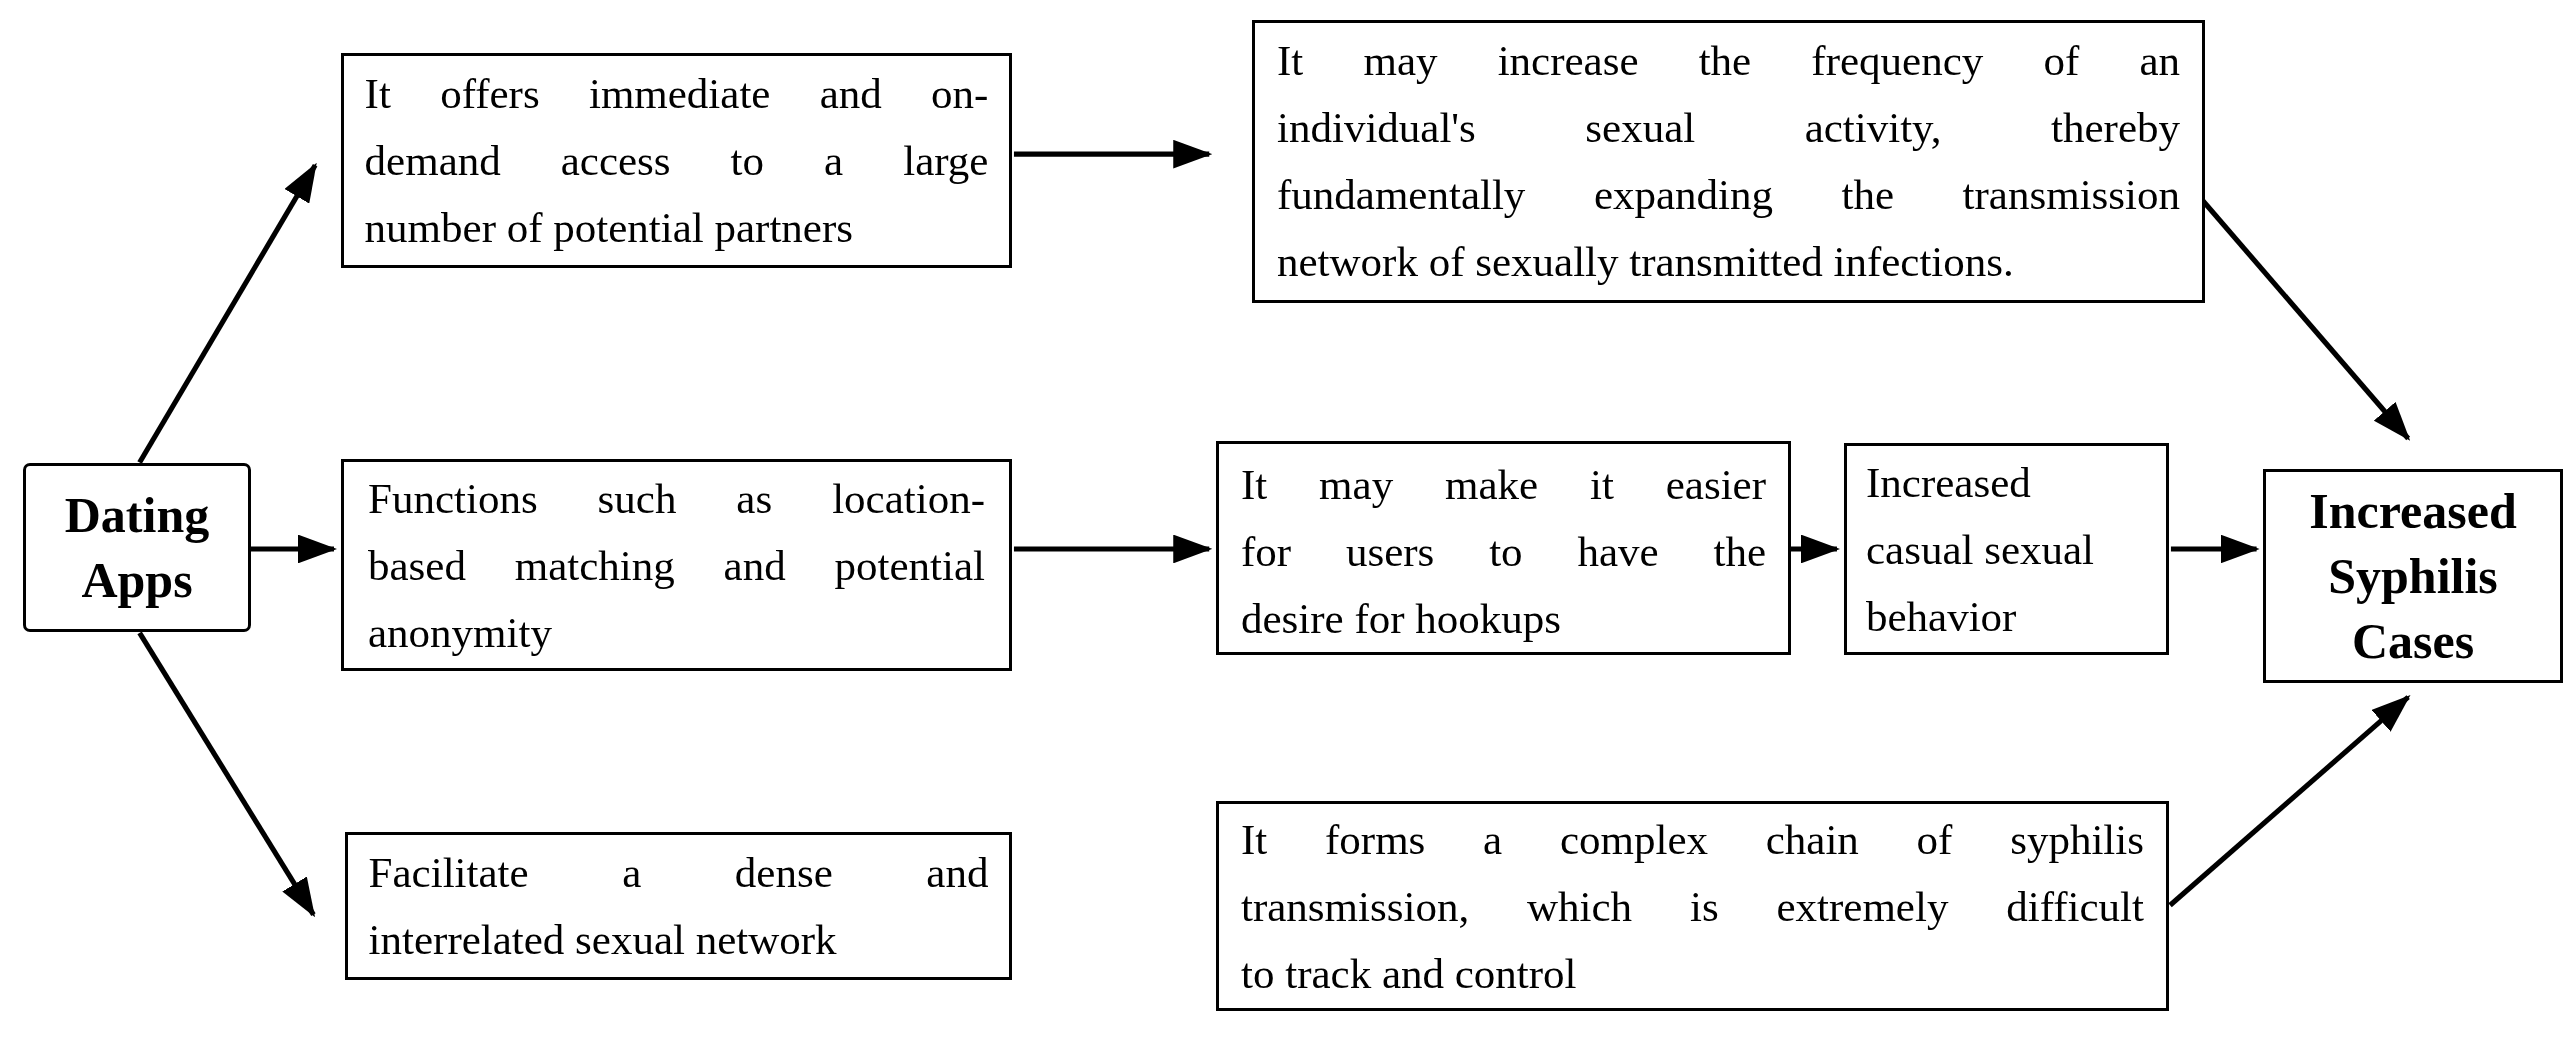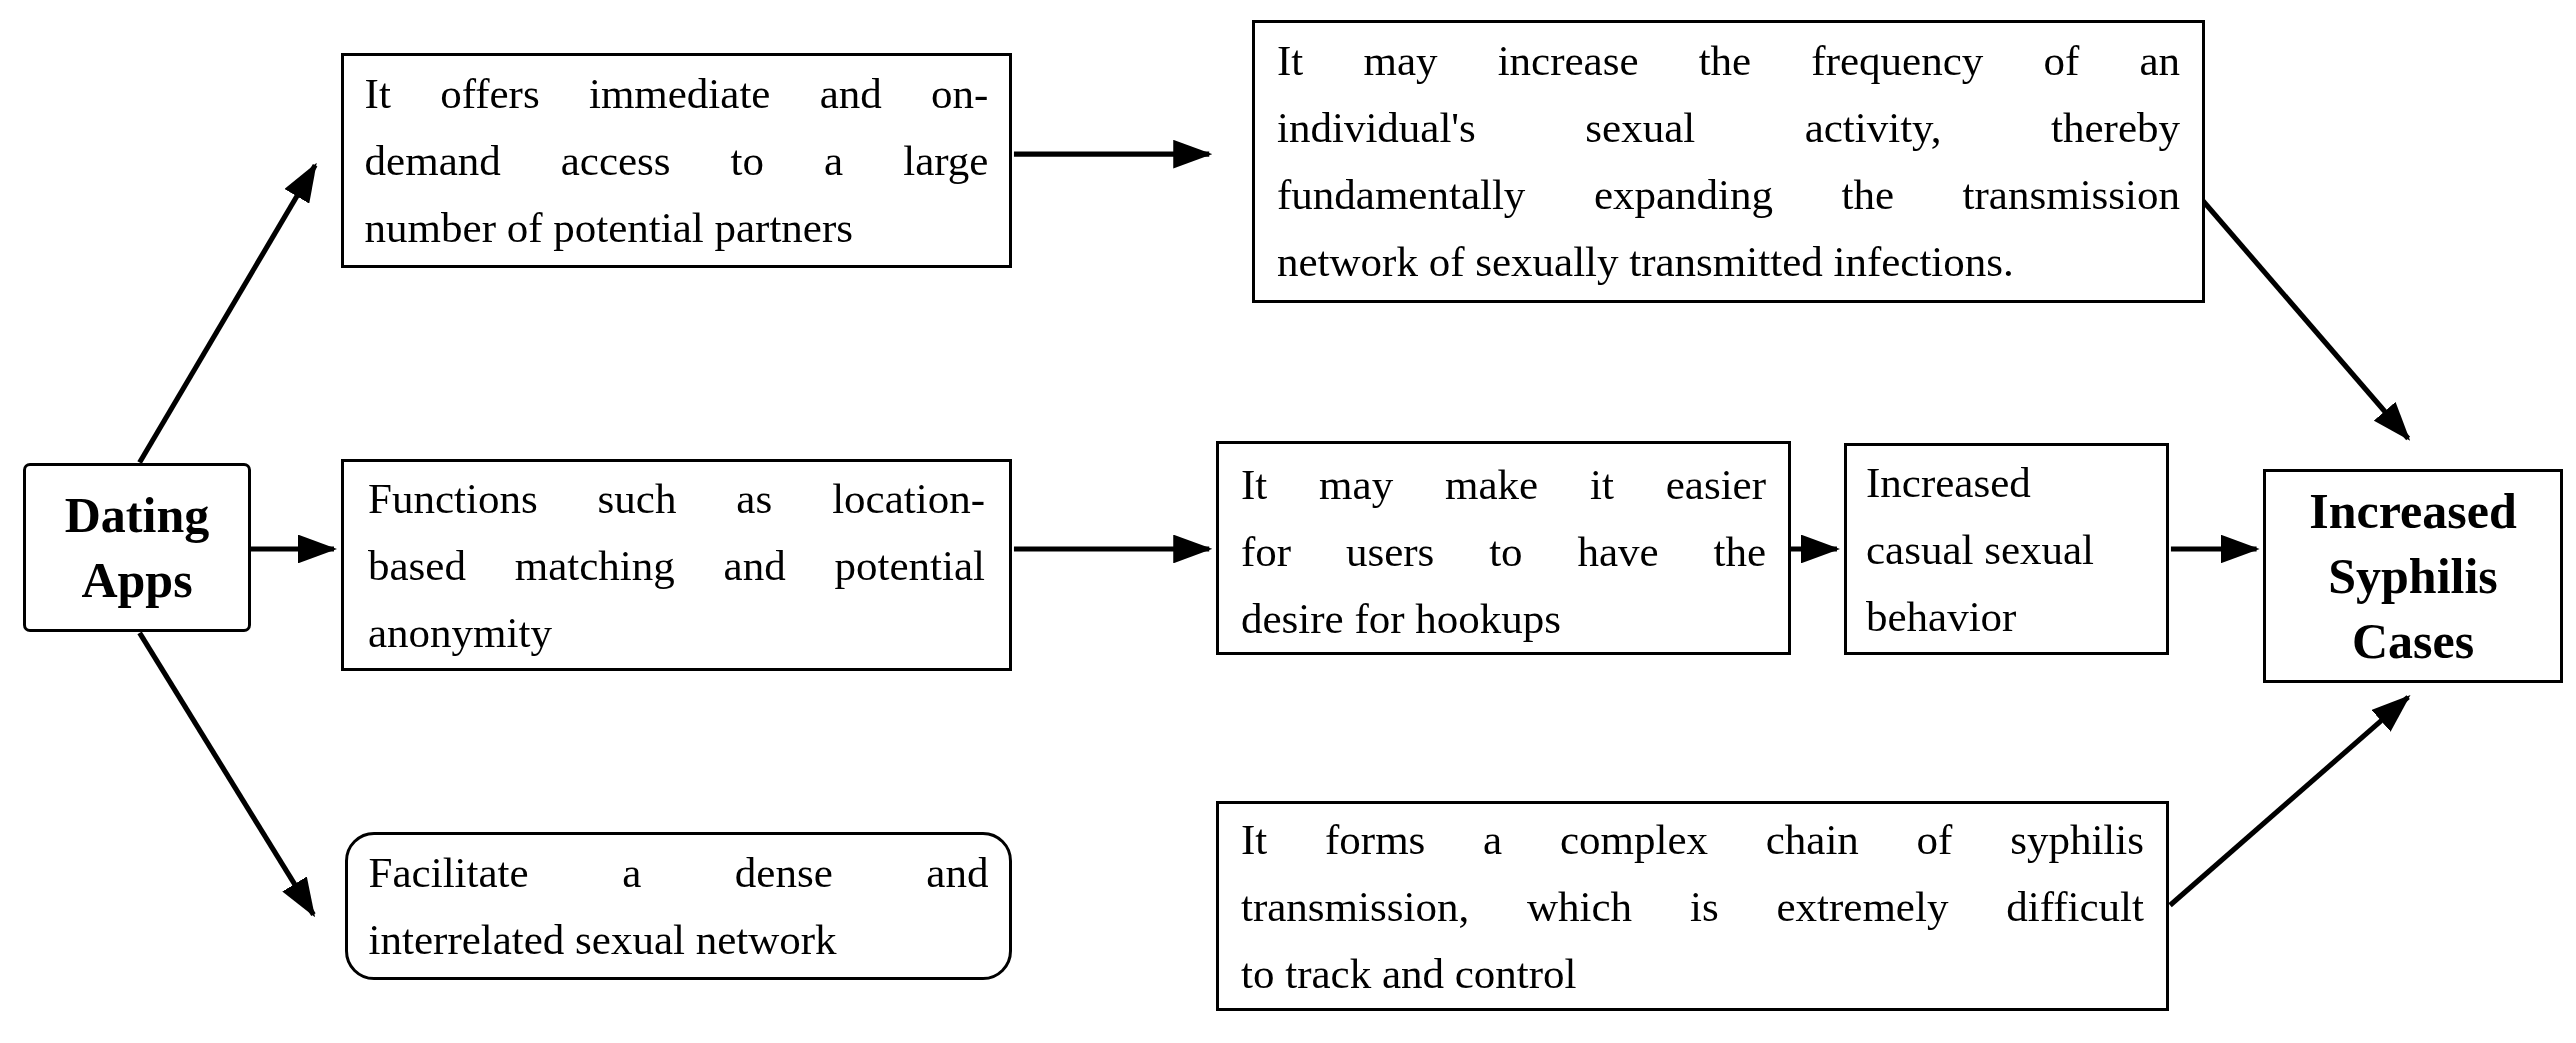--- a/index.html
+++ b/index.html
@@ -34,21 +34,21 @@
   .bold-node .line { white-space: nowrap; text-align: center; }
 
   
   #dating-apps   { left:23px;   top:463px; width:228px;  height:169px;border-radius:7px; }
   #box-offers    { left:341px;  top:53px;  width:671px;  height:215px; padding:0 20.6px; }
   #box-frequency { left:1216px; top:19.7px;  width:953px; height:283px; padding:8px 22px;margin-left:36px; }
   #box-functions { left:341px;  top:443px; width:671px;  height:212px; padding:0 24px;margin-top:16px; }
   #box-easier    { left:1216px; top:441px; width:575px;  height:214px; padding:0 22px;justify-content:flex-end; }
   #box-encourage { left:1844px; top:443px; width:325px;  height:212px; padding:0 19px; }
   #box-increased { left:2263px; top:441px; width:300px;  height:214px;margin-top:28px; }
-  #box-network   { left:345px;  top:832px; width:667px;  height:148px; padding:0 20.6px;border-radius:29px; }
+  #box-network   { left:345px;  top:832px; width:667px;  height:148px; padding:0 20.6px; }
   #box-chain     { left:1216px; top:801px; width:953px; height:210px; padding:0 22px; }
 
   #arrow-layer { position:absolute; left:0; top:0; width:2576px; height:1044px; pointer-events:none; }
 </style>
 </head>
 <body>
 
 <div id="canvas">
 
   <svg id="arrow-layer" viewBox="0 0 3008 1219" xmlns="http://www.w3.org/2000/svg">

